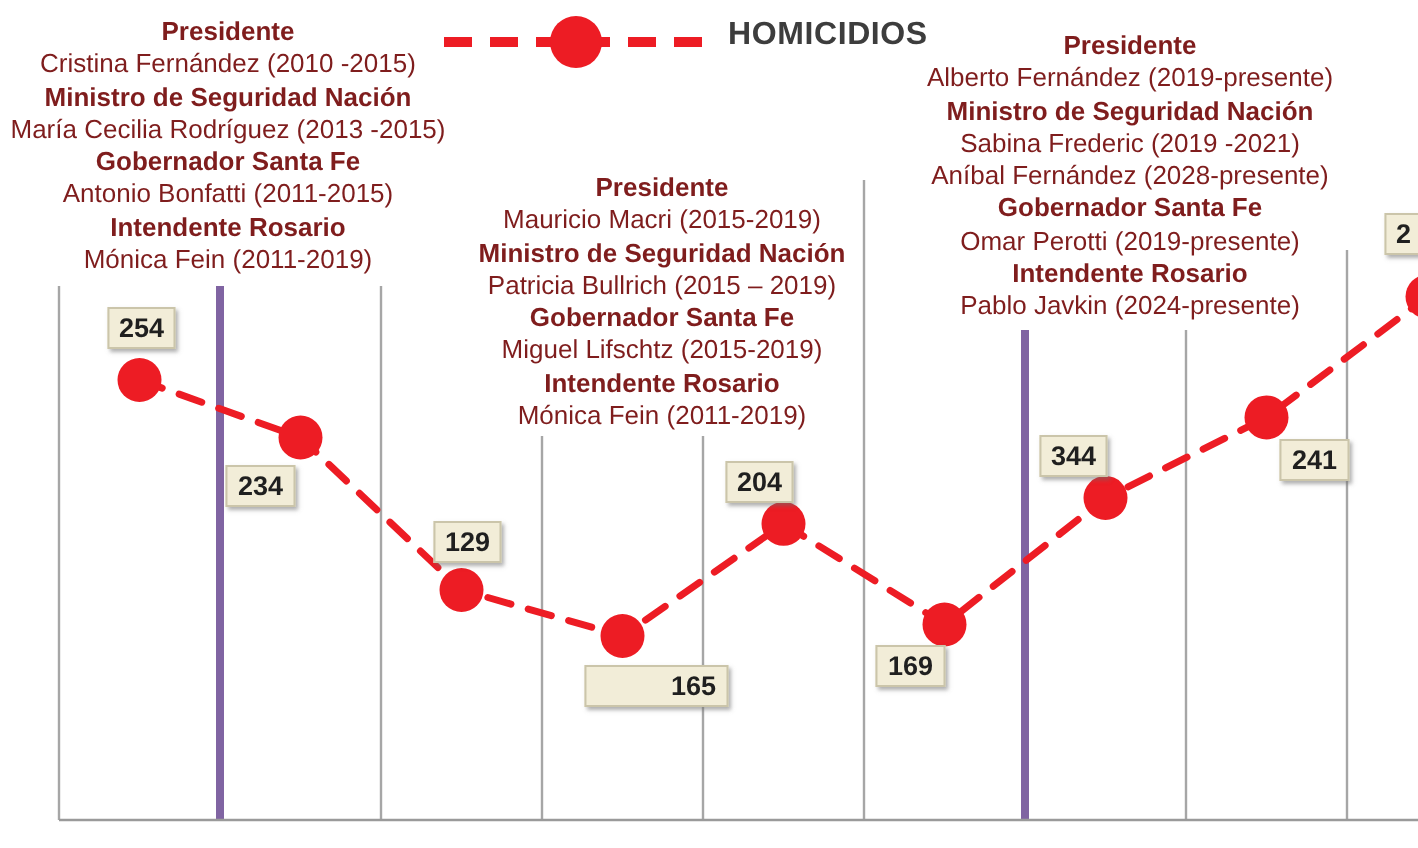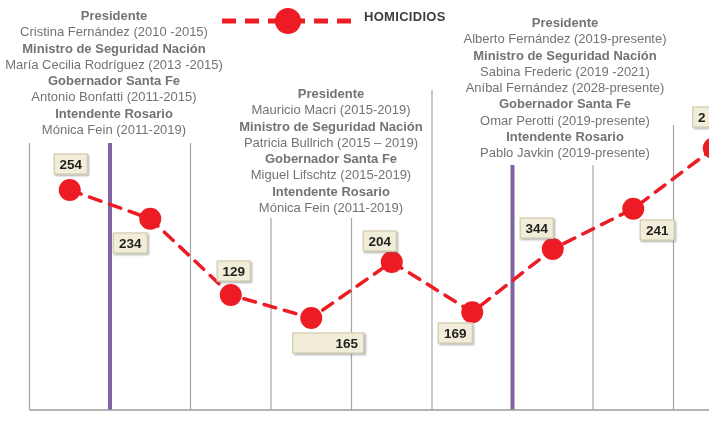--- a/index.html
+++ b/index.html
@@ -4,34 +4,34 @@
 <style>
   html,body{margin:0;padding:0;background:#fff;}
   #canvas{
     position:relative; width:709px; height:424px; background:#ffffff;
     overflow:hidden; font-family:"Liberation Sans", sans-serif;
   }
   #chart-svg{position:absolute; left:0; top:0;}
   .ann{
     position:absolute; transform:translateX(-50%);
     text-align:center; font-size:13px; line-height:16.3px;
-    color:#737373; white-space:nowrap;
+    color:#7f1d1d; white-space:nowrap;
   }
   .ann .b{font-weight:bold; display:block;}
   .ann .r{font-weight:normal; display:block;}
   .pt-label{
     position:absolute; transform:translate(-50%,-50%);
     background:#f2edd8; border:1px solid #cbc5aa;
     box-shadow:1.5px 1.5px 2px rgba(110,110,110,.55);
     font-weight:bold; font-size:13.5px; color:#1f1f1f;
     padding:1px 5px; white-space:nowrap; line-height:17px;
   }
   #legend-label{
     position:absolute; left:364px; top:9px;
-    font-size:13px; font-weight:bold; color:#3d3d3d; letter-spacing:.3px;
+    font-size:16px; font-weight:bold; color:#3d3d3d; letter-spacing:.3px;
   }
 </style>
 </head>
 <body>
 
 <div id="canvas">
 
   <svg id="chart-svg" width="709" height="424" viewBox="0 0 709 424">
       <line x1="29.5" y1="143" x2="29.5" y2="410" stroke="#a6a6a6" stroke-width="1.2"></line>
       <line x1="110" y1="143" x2="110" y2="410" stroke="#8064A2" stroke-width="4"></line>
@@ -83,21 +83,21 @@
 
   <div class="ann" style="left:565px; top:15px;">
       <span class="b">Presidente</span>
       <span class="r">Alberto Fernández (2019-presente)</span>
       <span class="b">Ministro de Seguridad Nación</span>
       <span class="r">Sabina Frederic (2019 -2021)</span>
       <span class="r">Aníbal Fernández (2028-presente)</span>
       <span class="b">Gobernador Santa Fe</span>
       <span class="r">Omar Perotti (2019-presente)</span>
       <span class="b">Intendente Rosario</span>
-      <span class="r">Pablo Javkin (2019-presente)</span>
+      <span class="r">Pablo Javkin (2024-presente)</span>
     </div>
 
   <div id="labels-layer">
       <div class="pt-label" style="left: 70.75px; top: 164px;">254</div>
       <div class="pt-label" style="left: 130.25px; top: 242.764px;">234</div>
       <div class="pt-label" style="left: 233.75px; top: 270.989px;">129</div>
       <div class="pt-label" style="left: 328.25px; top: 343px; padding-left: 42px;">165</div>
       <div class="pt-label" style="left: 379.75px; top: 240.91px;">204</div>
       <div class="pt-label" style="left: 455.25px; top: 333.247px;">169</div>
       <div class="pt-label" style="left: 536.75px; top: 227.966px;">344</div>

